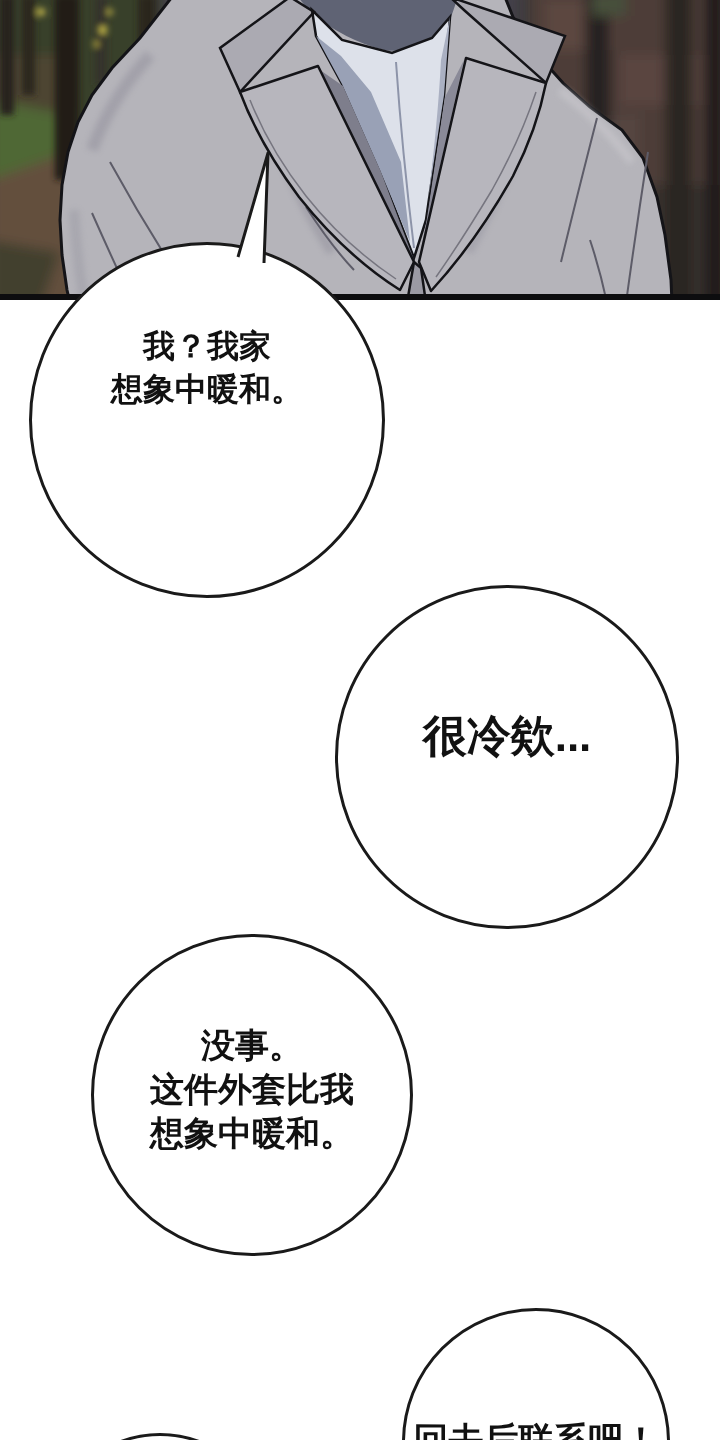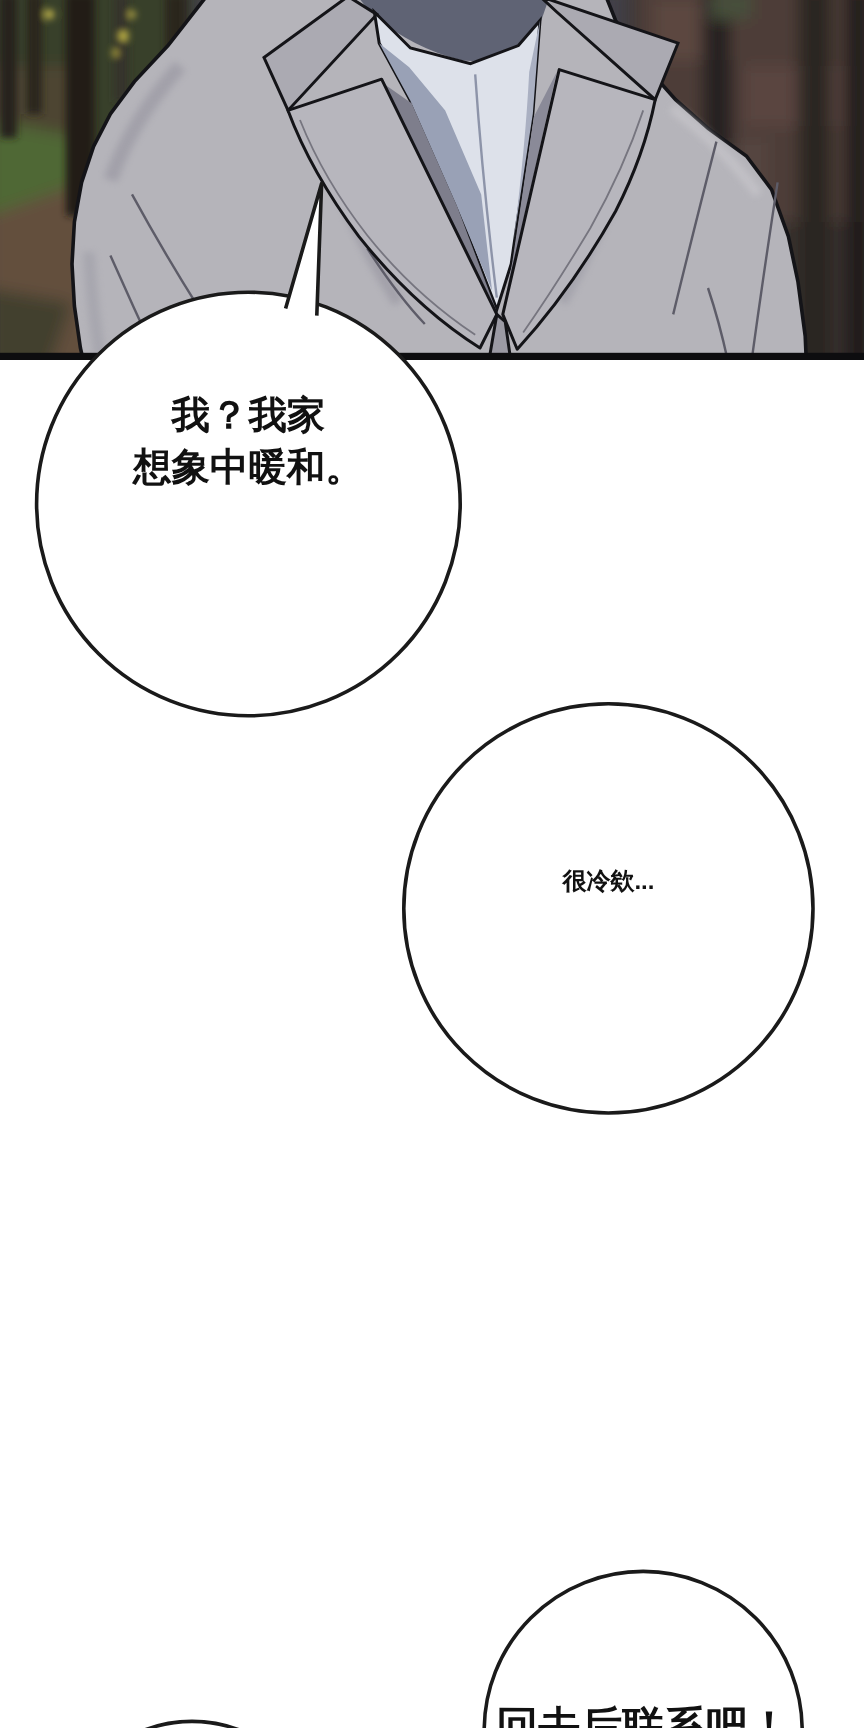--- a/index.html
+++ b/index.html
@@ -118,25 +118,32 @@
       <div>我？我家</div>
       <div>想象中暖和。</div>
     </div>
   </div>
 
   <svg class="tail" style="left:230px;top:145px;" width="48" height="125" viewBox="0 0 48 125">
     <path d="M8,112 L38,8 L34,118" fill="#ffffff" stroke="#1a1a1a" stroke-width="3" stroke-linejoin="round"></path>
   </svg>
 
   <div class="bubble" style="left:335px;top:585px;width:344px;height:344px;">
-    <div class="btxt" style="top:126px;font-size:20px;line-height:43px;">
+    <div class="btxt" style="top:126px;font-size:44px;line-height:43px;">
       <div>很冷欸...</div>
     </div>
   </div>
 
+  <div class="bubble" style="left:91px;top:934px;width:322px;height:322px;">
+    <div class="btxt" style="top:86px;font-size:34px;line-height:44px;">
+      <div>没事。</div>
+      <div>这件外套比我</div>
+      <div>想象中暖和。</div>
+    </div>
+  </div>
 
   <div class="bubble" style="left:402px;top:1308px;width:268px;height:268px;">
     <div class="btxt" style="top:106px;font-size:35px;line-height:46px;">
       <div>回去后联系吧！</div>
     </div>
   </div>
 
   <div class="bubble" style="left:46px;top:1433px;width:228px;height:228px;"></div>
 
 </div>

